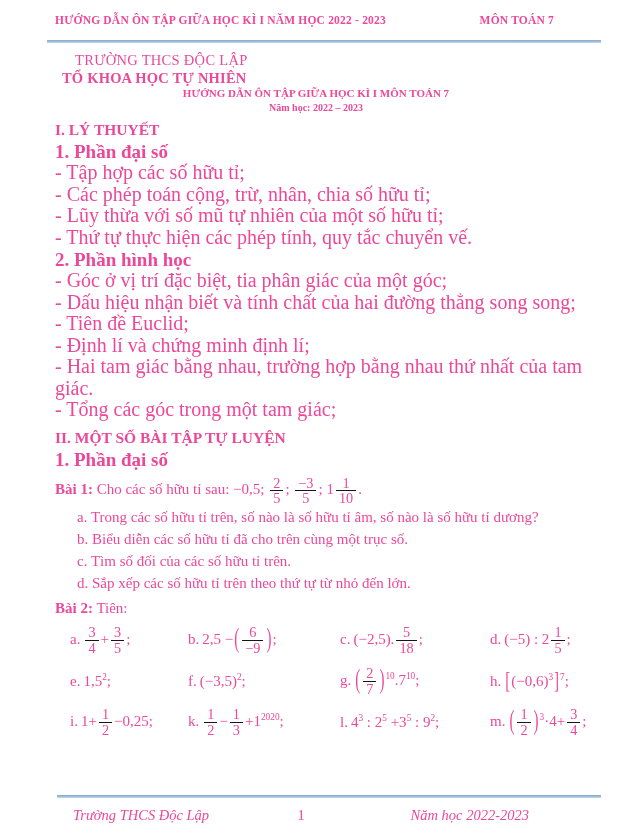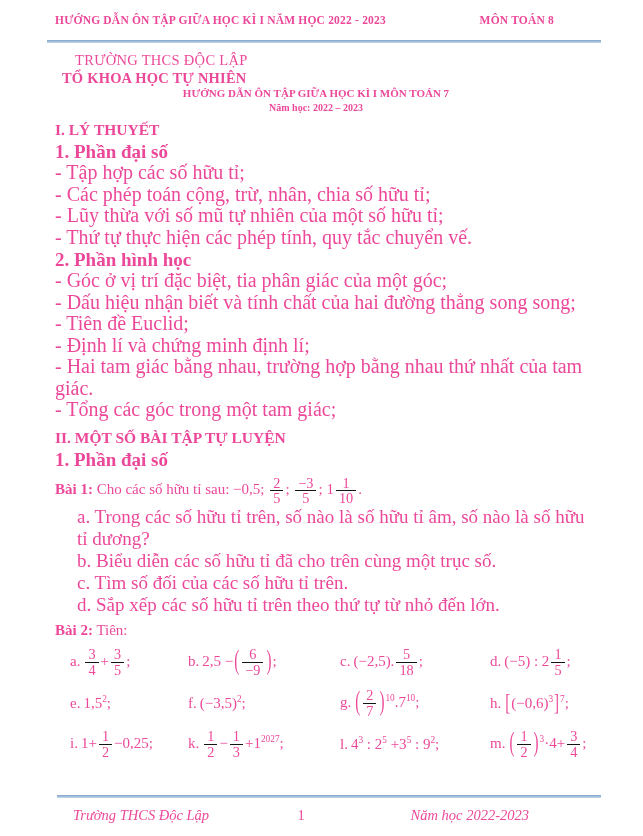--- a/index.html
+++ b/index.html
@@ -25,21 +25,21 @@
   .school .l1 { margin-left:13px; letter-spacing:.3px; }
   .school .l2 { font-weight:bold; letter-spacing:.2px; }
   .title  { text-align:center; font-weight:bold; font-size:11px; }
   .subtitle { text-align:center; font-weight:bold; font-size:10px; margin-top:3px; }
   .content { margin:0 40px 0 55px; }
   .h1 { font-weight:bold; font-size:15.5px; margin-top:7px; line-height:20px; }
   .h2 { font-weight:bold; font-size:19px; margin-top:2px; line-height:20px; }
   .li { font-size:20px; line-height:21.5px; }
   .bai-line { font-size:15px; margin-top:6px; }
   .bai-label { font-weight:bold;margin-top:9px; }
-  .opt { font-size:19px; line-height:22px; margin-left:22px; }
+  .opt { font-size:15px; line-height:22px; margin-left:22px; }
   .grid {
     display:grid;
     grid-template-columns:118px 152px 150px auto;
     row-gap:10px;
     margin:8px 0 0 15px;
     font-size:15px;
     align-items:center;
   }
   .cell { white-space:nowrap; }
   .lab { margin-right:3px; }
@@ -67,21 +67,21 @@
   .footer .fc { flex:1; text-align:center; }
   .footer .fr { width:220px; text-align:right; padding-right:72px; font-style:italic; }
 </style>
 </head>
 <body>
 
 <div class="page">
 
   <div class="runhead">
     <span>HƯỚNG DẪN ÔN TẬP GIỮA HỌC KÌ I  NĂM HỌC 2022 - 2023</span>
-    <span>MÔN TOÁN 8</span>
+    <span>MÔN TOÁN 7</span>
   </div>
   <div class="rule"></div>
 
   <div class="school">
     <div class="l1">TRƯỜNG THCS ĐỘC LẬP</div>
     <div class="l2">TỔ KHOA HỌC TỰ NHIÊN</div>
   </div>
 
   <div class="title">HƯỚNG DẪN ÔN TẬP GIỮA HỌC KÌ I  MÔN TOÁN 7</div>
   <div class="subtitle">Năm học: 2022 –  2023</div>
@@ -162,21 +162,21 @@
         <div class="cell"><span class="lab">i.</span><span>1+<span class="frac">
               <span class="num">1</span>
               <span class="den">2</span>
             </span>−0,25;</span></div>
         <div class="cell"><span class="lab">k.</span><span><span class="frac">
               <span class="num">1</span>
               <span class="den">2</span>
             </span>−<span class="frac">
               <span class="num">1</span>
               <span class="den">3</span>
-            </span>+1<sup>2027</sup>;</span></div>
+            </span>+1<sup>2020</sup>;</span></div>
         <div class="cell"><span class="lab">l.</span><span>4<sup>3</sup> : 2<sup>5</sup> +3<sup>5</sup> : 9<sup>2</sup>;</span></div>
         <div class="cell"><span class="lab">m.</span><span><span class="bigp">(</span><span class="frac">
               <span class="num">1</span>
               <span class="den">2</span>
             </span><span class="bigp">)</span><sup>3</sup>·4+<span class="frac">
               <span class="num">3</span>
               <span class="den">4</span>
             </span>;</span></div>
       </div>
   </div>

